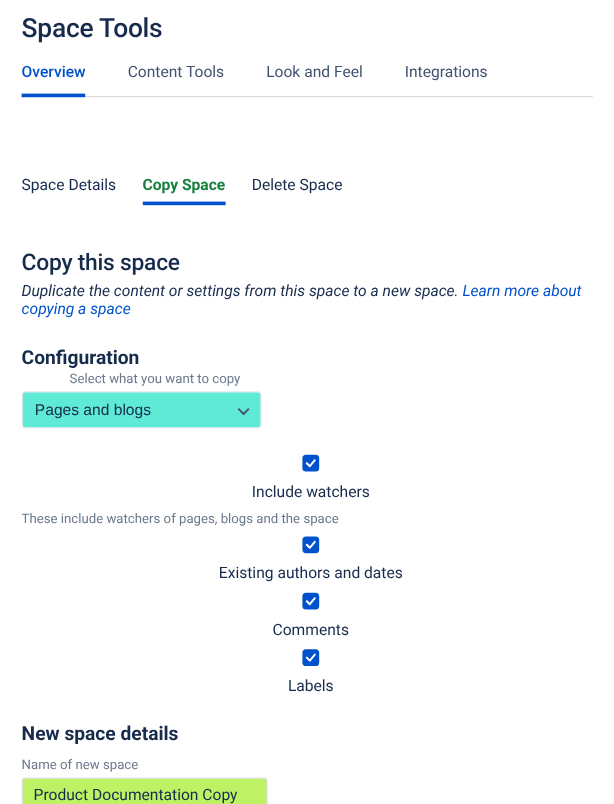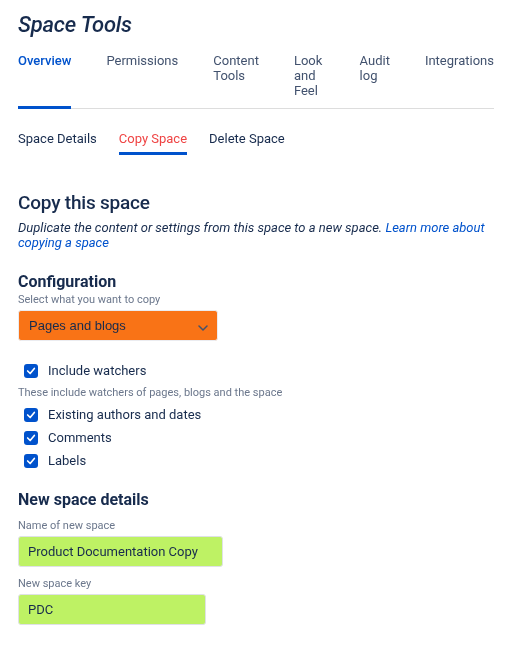--- a/index.html
+++ b/index.html
@@ -14,21 +14,20 @@
       background: #fff;
       width: 512px;
       padding: 12px 18px 24px 18px;
     }
     h1.page-title {
       font-size: 22px;
       font-weight: 500;
       color: #172B4D;
       margin-bottom: 10px;
       letter-spacing: -0.2px;
-      font-style: italic;
     }
     .tab-bar {
       display: flex;
       gap: 35px;
       border-bottom: 1px solid #ddd;
       margin-bottom: 18px;
     }
     .tab {
       font-size: 13px;
       color: #42526E;
@@ -44,25 +43,26 @@
     .subtab-bar {
       display: flex;
       gap: 22px;
       margin-bottom: 36px;
     }
     .subtab {
       font-size: 13px;
       color: #172B4D;
       padding: 4px 0 6px 0;
       cursor: pointer;
+      margin-top: 44px;
     }
     .subtab.active {
-      color: #ef4444;
+      color: #15803d;
       border-bottom: 3px solid #0052CC;
-      font-weight: 400;
+      font-weight: 700;
     }
     h2.section-title {
       font-size: 19px;
       font-weight: 500;
       color: #172B4D;
       margin-bottom: 6px;
       letter-spacing: -0.2px;
     }
     .section-desc {
       font-size: 13px;
@@ -77,30 +77,31 @@
     h3.sub-heading {
       font-size: 16px;
       font-weight: 700;
       color: #172B4D;
       margin-bottom: 2px;
     }
     .helper-text {
       font-size: 11px;
       color: #6B778C;
       margin-bottom: 4px;
+      margin-left: 40px;
     }
     .select-wrap {
       position: relative;
       display: inline-block;
       margin-bottom: 14px;
     }
     select.copy-select {
       appearance: none;
       -webkit-appearance: none;
-      background: #f97316;
+      background: #5eead4;
       border: 1px solid #ebecf0;
       border-radius: 3px;
       padding: 7px 30px 7px 10px;
       font-size: 13px;
       color: #172B4D;
       width: 200px;
       cursor: pointer;
     }
     .select-caret {
       position: absolute;
@@ -108,20 +109,21 @@
       top: 50%;
       transform: translateY(-50%);
       pointer-events: none;
       color: #42526E;
     }
     .checkbox-row {
       display: flex;
       align-items: center;
       gap: 10px;
       margin: 8px 0;
+      flex-direction: column;
     }
     .cb {
       width: 14px;
       height: 14px;
       border-radius: 3px;
       background: #0052CC;
       display: flex;
       align-items: center;
       justify-content: center;
       flex-shrink: 0;
@@ -166,24 +168,22 @@
   </style>
 </head>
 <body>
 
 
 
 <h1 class="page-title">Space Tools</h1>
 
 <div class="tab-bar">
   <div class="tab active">Overview</div>
-  <div class="tab">Permissions</div>
   <div class="tab">Content Tools</div>
   <div class="tab">Look and Feel</div>
-  <div class="tab">Audit log</div>
   <div class="tab">Integrations</div>
 </div>
 
 <div class="subtab-bar">
   <div class="subtab">Space Details</div>
   <div class="subtab active">Copy Space</div>
   <div class="subtab">Delete Space</div>
 </div>
 
 <h2 class="section-title">Copy this space</h2>

